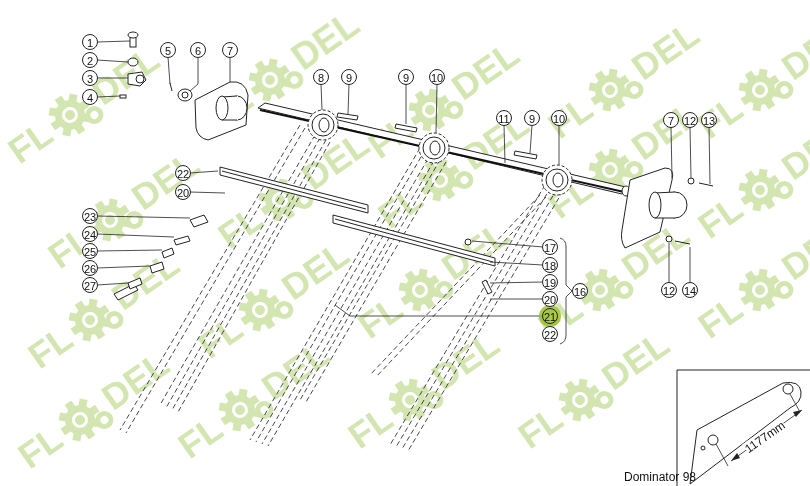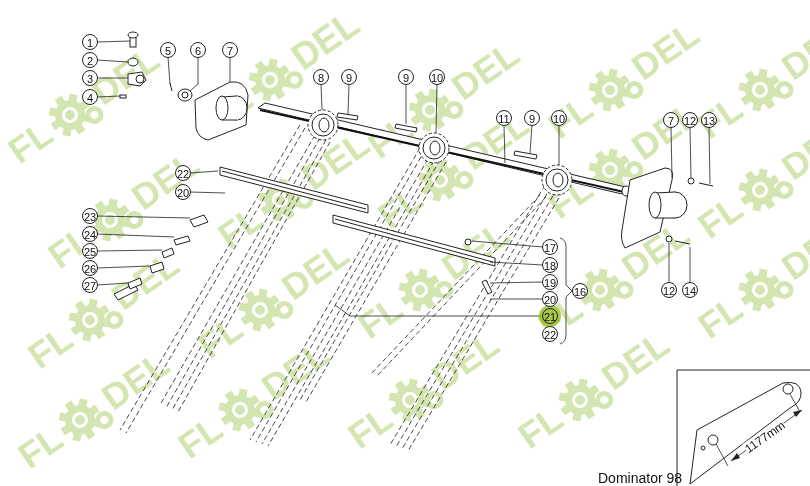--- a/index.html
+++ b/index.html
@@ -1,20 +1,20 @@
 <!DOCTYPE html>
 <html><head>
 <meta charset="utf-8">
 <style>
   html, body { margin: 0; padding: 0; background: #ffffff; }
   body { width: 810px; height: 486px; overflow: hidden; position: relative; font-family: "Liberation Sans", sans-serif; }
   #stage { position: absolute; left: 0; top: 0; width: 810px; height: 486px; }
   svg text { font-family: "Liberation Sans", sans-serif; }
   .callout-text { font-size: 11px; fill: #111; text-anchor: middle; dominant-baseline: central; }
-  .caption { position: absolute; left: 598px; top: 470px; font-size: 14px; color: #111; }
+  .caption { position: absolute; left: 624px; top: 470px; font-size: 12px; color: #111; }
   .dim-text { font-size: 12px; fill: #111; }
 </style>
 </head>
 <body>
 
 <div id="stage">
 <svg width="810" height="486" viewBox="0 0 810 486" xmlns="http://www.w3.org/2000/svg">
   <defs>
     <g id="gear-wm">
       <circle cx="0" cy="0" r="15" fill="#cfe3a8"></circle>

